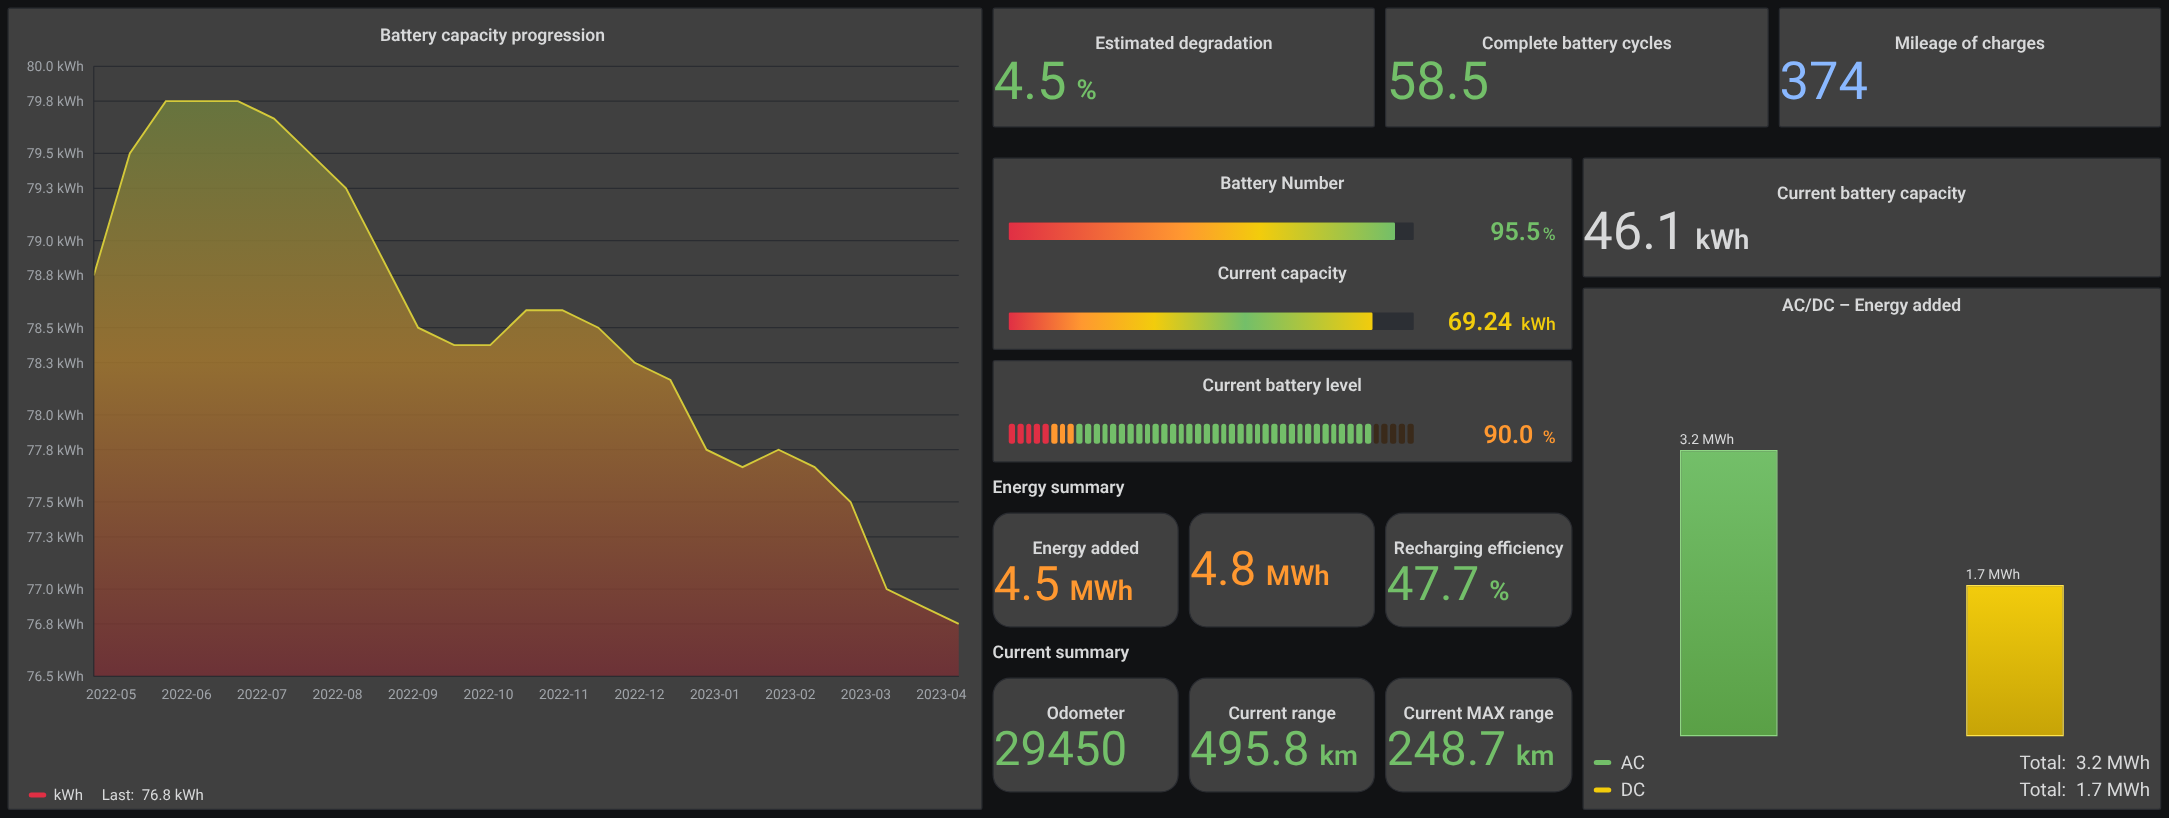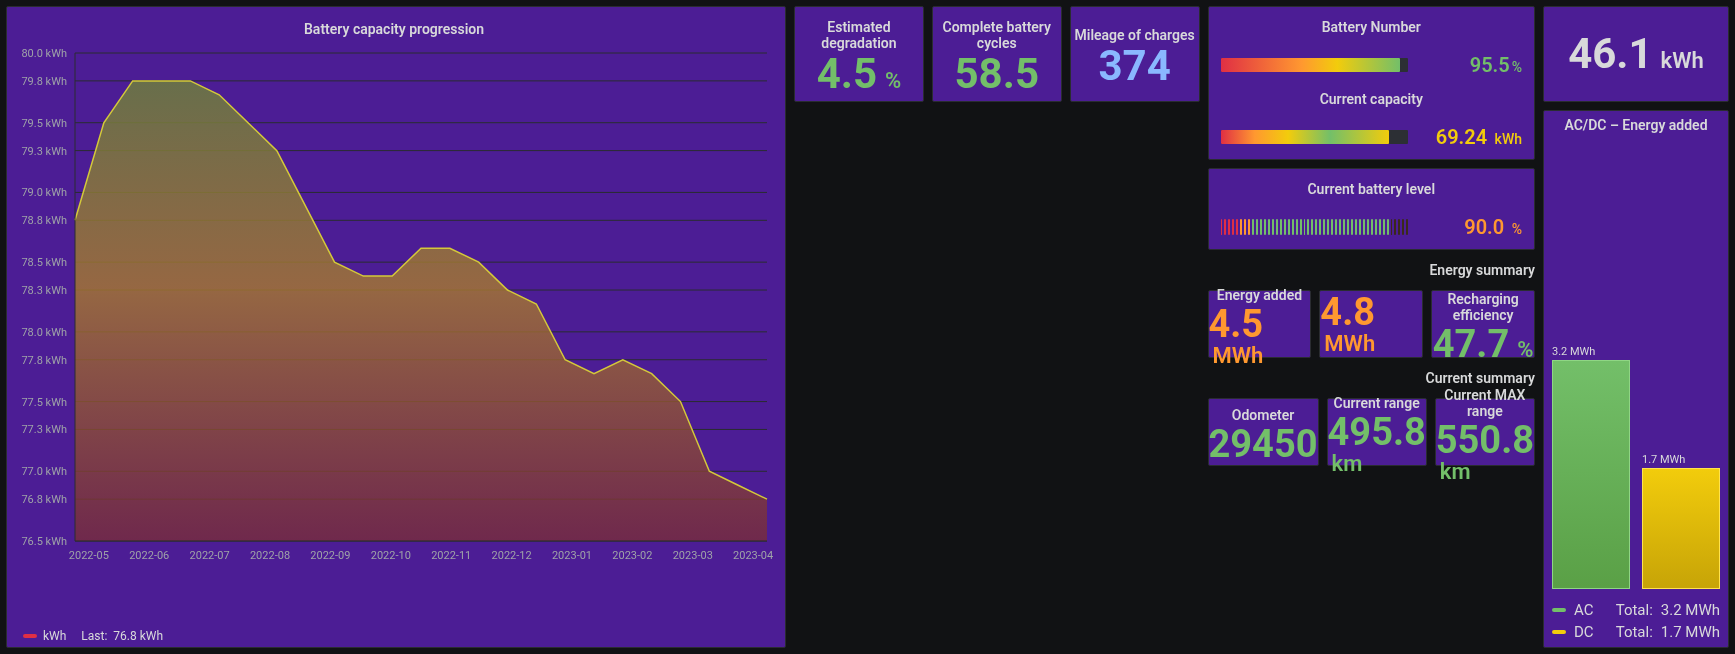--- a/index.html
+++ b/index.html
@@ -12,26 +12,26 @@
     overflow: hidden;
     padding: 6px;
   }
   .grid {
     display: grid;
     grid-template-columns: 780px 1fr;
     gap: 8px;
     height: 100%;
   }
   .panel {
-    background: #4c1d95;
+    background: #404040;
     border: 1px solid #2a2c31;
     border-radius: 2px;
     display: flex;
     flex-direction: column;
-    align-items: center;
+    align-items: flex-start;
     justify-content: center;
     position: relative;
   }
   .panel-title {
     font-size: 14px;
     font-weight: 600;
     color: #d8d9da;
     text-align: center;
     padding: 6px 0 2px 0;
     width: 100%;
@@ -42,48 +42,48 @@
   svg { display:block; }
   .legend-line {
     position:absolute; left:16px; bottom:4px; font-size:12px; color:#d8d9da;
     display:flex; align-items:center; gap:6px;
   }
   .legend-swatch {
     width:14px; height:4px; border-radius:2px; background:#e02f44;
   }
   
   .right {
-    display:flex; flex-direction:row; gap:8px;
+    display:flex; flex-direction:column; gap:24px;
   }
   .row { display:flex; gap:8px; }
   .row > .panel, .row > .col { flex:1; }
   .col { display:flex; flex-direction:column; gap:8px; }
-  .stat-val { font-size:42px; font-weight:700; line-height:1; }
+  .stat-val { font-size:42px; font-weight:400; line-height:1; }
   .stat-unit { font-size:22px; font-weight:600; margin-left:4px; }
   .green { color:#73bf69; }
   .blue  { color:#8ab8ff; }
   .orange{ color:#ff9830; }
   .yellow{ color:#f2cc0c; }
   
   .gauge-panel { padding:6px 12px 10px 12px; justify-content:flex-start; }
   .gauge-row { display:flex; align-items:center; width:100%; gap:14px; margin-top:16px;}
   .gauge-bar {
     flex:1; height:14px; position:relative; border-radius:1px;
     background:#2c2f34;
   }
   .gauge-fill { height:100%; border-radius:1px; }
   .gauge-val { font-size:20px; font-weight:600; min-width:100px; text-align:right; }
   .gauge-val .u { font-size:14px; margin-left:2px; font-weight:500; }
   
   .seg-wrap { flex:1; display:flex; gap:2px; }
   .seg { flex:1; height:16px; border-radius:2px; }
   
-  .section-title { font-size:14px; font-weight:600; color:#d8d9da; text-align:right; padding:4px 0; }
+  .section-title { font-size:14px; font-weight:600; color:#d8d9da; text-align:left; padding:4px 0; }
   .three-row { display:flex; gap:8px; }
-  .three-row > .panel { flex:1; height:68px; }
+  .three-row > .panel { flex:1; height:92px;border-radius:14px; }
   .three-row .stat-val { font-size:38px; }
   
   .acdc-wrap { flex:1; width:100%; display:flex; position:relative; padding:8px 8px 6px 8px; }
   .bars { flex:1; display:flex; align-items:flex-end; justify-content:space-around; gap:12px; height:100%; }
   .bar-col { display:flex; flex-direction:column; align-items:center; width:78px; }
   .bar-label { font-size:11px; color:#d8d9da; margin-bottom:2px; align-self:flex-start;}
   .bar { width:100%; }
   .acdc-legend { display:flex; flex-direction:column; gap:4px; font-size:15px; padding:6px 8px 6px 8px; width:100%; }
   .acdc-legend .row2 { display:flex; align-items:center; gap:8px; }
   .acdc-legend .sw { width:14px; height:4px; border-radius:2px; }
@@ -308,29 +308,30 @@
           <div class="panel">
             <div class="panel-title">Current range</div>
             <div class="green">
               <span class="stat-val">495.8</span>
               <span class="stat-unit">km</span>
             </div>
           </div>
           <div class="panel">
             <div class="panel-title">Current MAX range</div>
             <div class="green">
-              <span class="stat-val">550.8</span>
+              <span class="stat-val">248.7</span>
               <span class="stat-unit">km</span>
             </div>
           </div>
         </div>
       </div>
 
       <div class="col rightnarrow-col">
         <div class="panel sm-panel">
+          <div class="panel-title">Current battery capacity</div>
           <div style="color:#d8d9da">
             <span class="stat-val">46.1</span>
             <span class="stat-unit">kWh</span>
           </div>
         </div>
         <div class="panel" style="flex:1">
           <div class="panel-title">AC/DC – Energy added</div>
           <div class="acdc-wrap">
             <div class="bars">
               <div class="bar-col">

